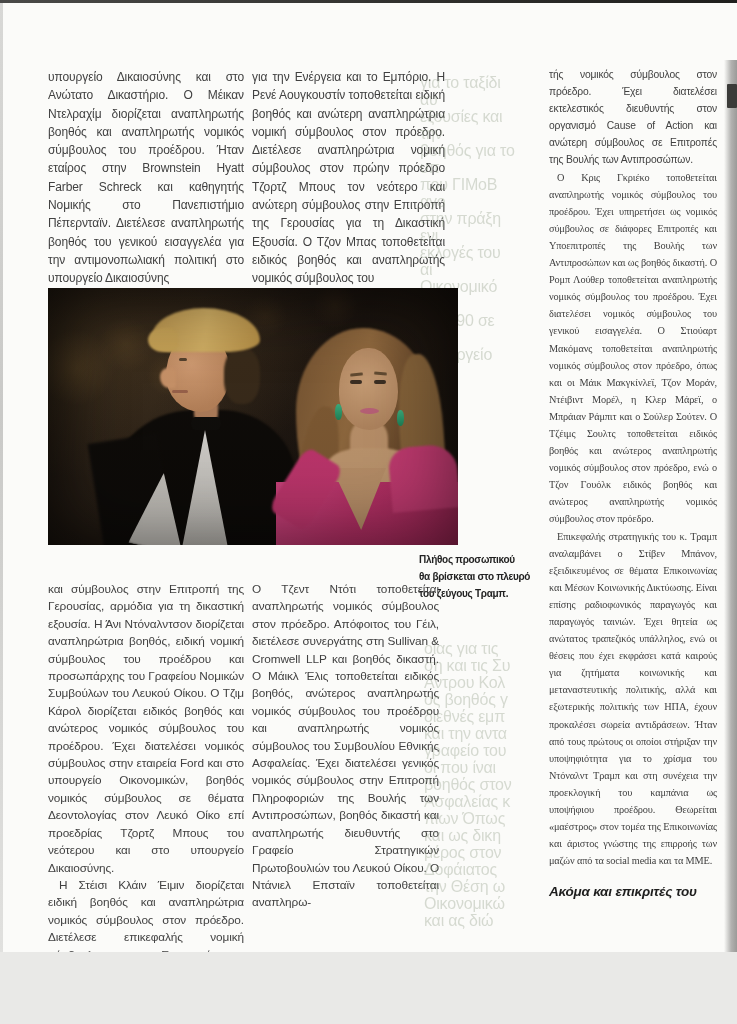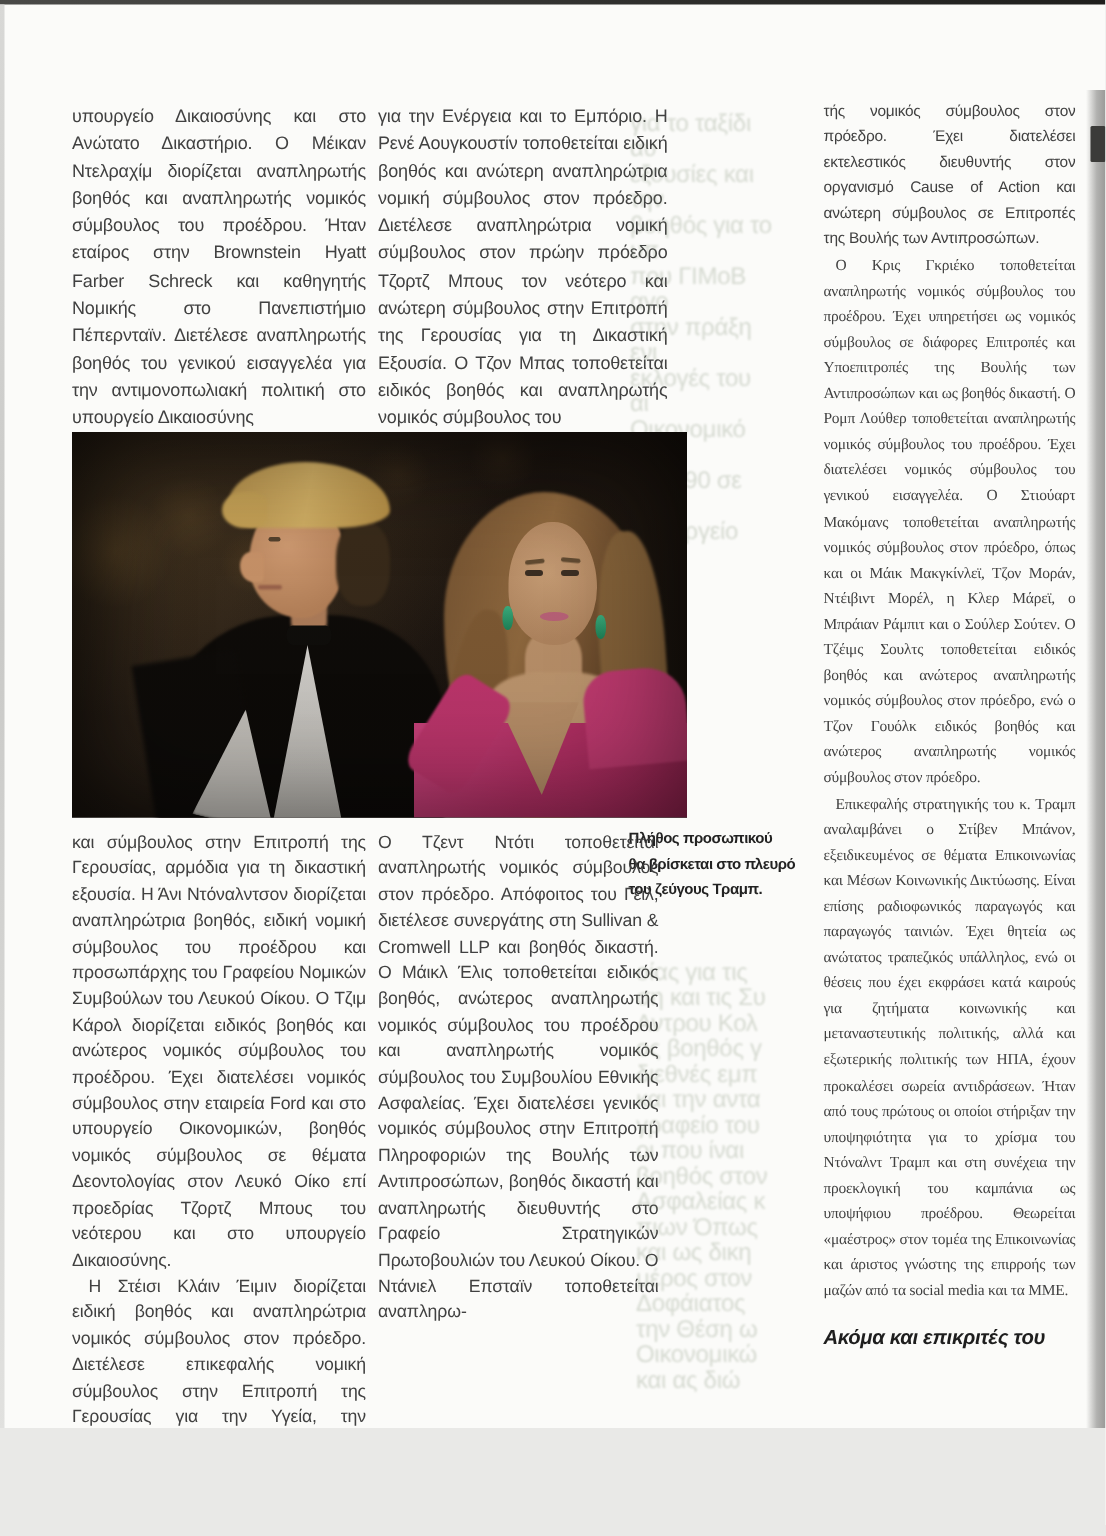--- a/index.html
+++ b/index.html
@@ -13,21 +13,21 @@
   .edge-left{position:absolute;left:0;top:3px;width:3px;height:1021px;background:linear-gradient(to bottom,#d8d8d6,#c9c9c7 40%,#e4e4e2);}
   .edge-right{position:absolute;right:0;top:60px;width:13px;height:964px;
     background:linear-gradient(to right,rgba(200,200,198,0) 0%,#b2b2b0 55%,#9a9a98 100%);}
   .edge-right-dark{position:absolute;right:0;top:84px;width:10px;height:24px;background:#3b3b39;border-radius:1px;}
 
   
   .col{position:absolute;text-align:justify;color:#414141;letter-spacing:-0.1px;overflow:hidden;}
   .col p{margin:0;}
   .col p + p{text-indent:11px;}
   .col-top{font-size:12px;line-height:18.3px;}
-  .col-bottom{font-size:11.8px;line-height:17.4px;}
+  .col-bottom{font-size:11.8px;line-height:17.4px;margin-top:28px;}
   .col-right{font-size:10.3px;line-height:17.1px;letter-spacing:-0.15px;}
   .col-right p + p{text-indent:8px;font-family:Liberation Serif, serif;}
 
   .section-heading{
     position:absolute;left:549px;top:884px;width:168px;
     font-size:13.5px;font-weight:bold;color:#1e1e1e;letter-spacing:-0.2px;font-style:italic;
   }
   .after-heading{position:absolute;left:549px;top:905px;width:168px;height:76px;}
 
   .caption{

